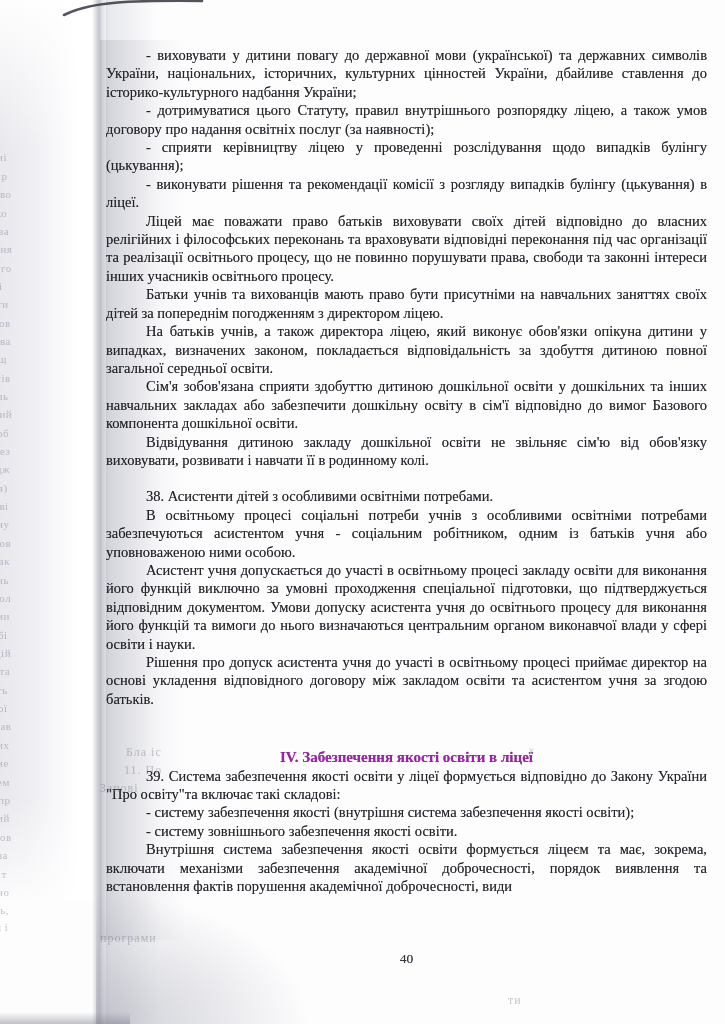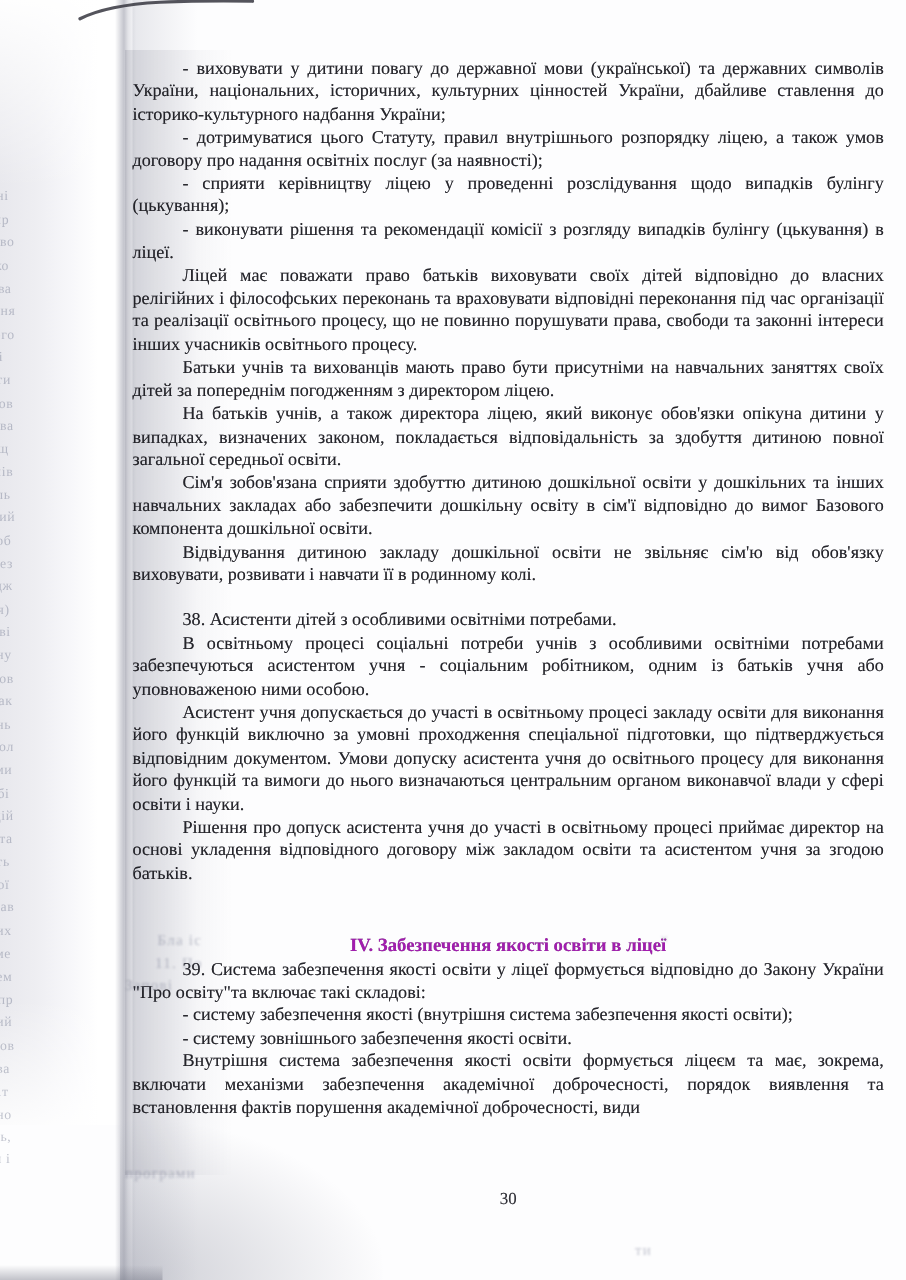--- a/index.html
+++ b/index.html
@@ -164,15 +164,15 @@
 
 <div style="position:absolute;inset:0;pointer-events:none;">
     <span class="artifact" style="left: 126px; top: 746px;">Бла іс</span>
     <span class="artifact" style="left: 124px; top: 764px;">11. По</span>
     <span class="artifact" style="left: 100px; top: 782px;">Запові</span>
     <span class="artifact" style="left: 100px; top: 932px;">програми</span>
     <span class="artifact" style="left: 528px; top: 745px;">×</span>
     <span class="artifact" style="left: 508px; top: 994px;">ти</span>
   </div>
 
-<div class="page-number">30</div>
+<div class="page-number">40</div>
 
 <div class="gutter-smudge"></div>
 
 </body></html>

